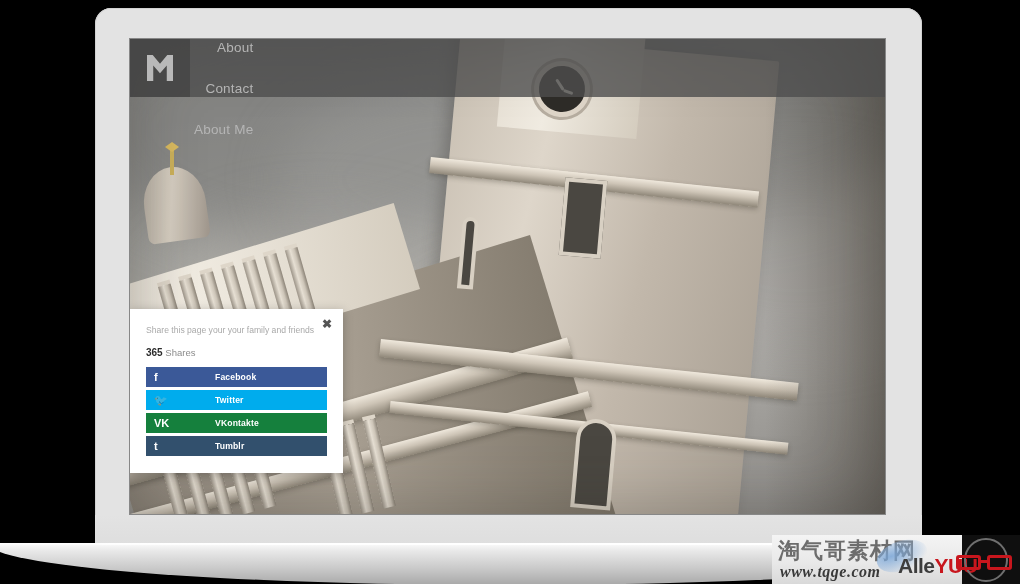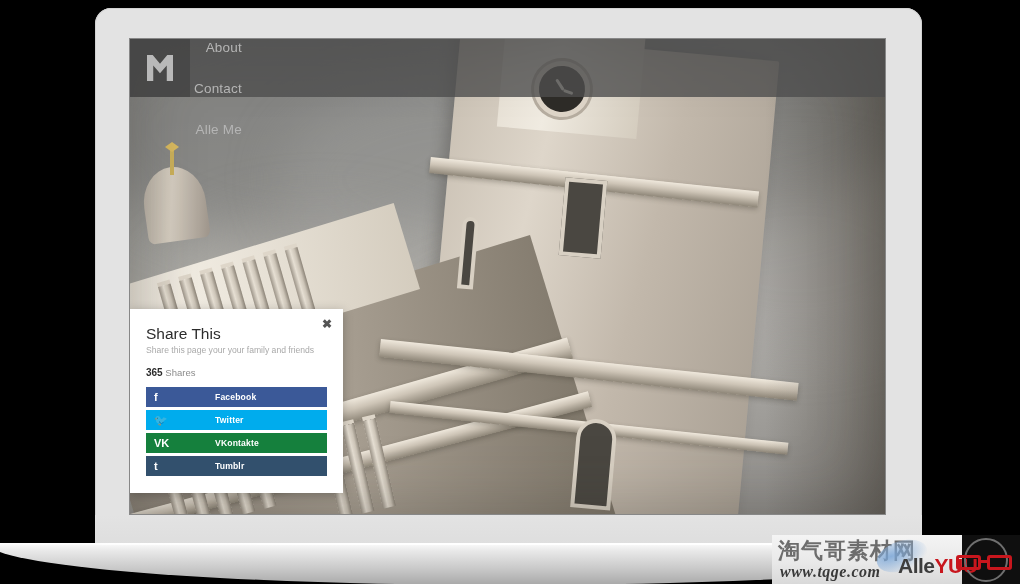--- a/index.html
+++ b/index.html
@@ -475,27 +475,26 @@
     </div>
 
     <div class="navbar">
       <div class="logo-box">
         <div class="logo-m"></div>
       </div>
       <div class="nav-links">
         <div class="nav-link active">Work</div>
         <div class="nav-link">About</div>
         <div class="nav-link">Contact</div>
-        <div class="nav-link">Alle Me</div>
+        <div class="nav-link">About Me</div>
       </div>
     </div>
 
     <div class="share-panel">
       <div class="share-close">✖</div>
-      <div class="share-title">Share This</div>
       <div class="share-sub">Share this page your your family and friends</div>
       <div class="share-count">
         <b>365</b>
         <span>Shares</span>
       </div>
       <div id="share-buttons">
           <div class="share-btn" style="background: rgb(59, 89, 152);">
             <span class="sb-icon">f</span>
             <span class="sb-label">Facebook</span>
           </div>

